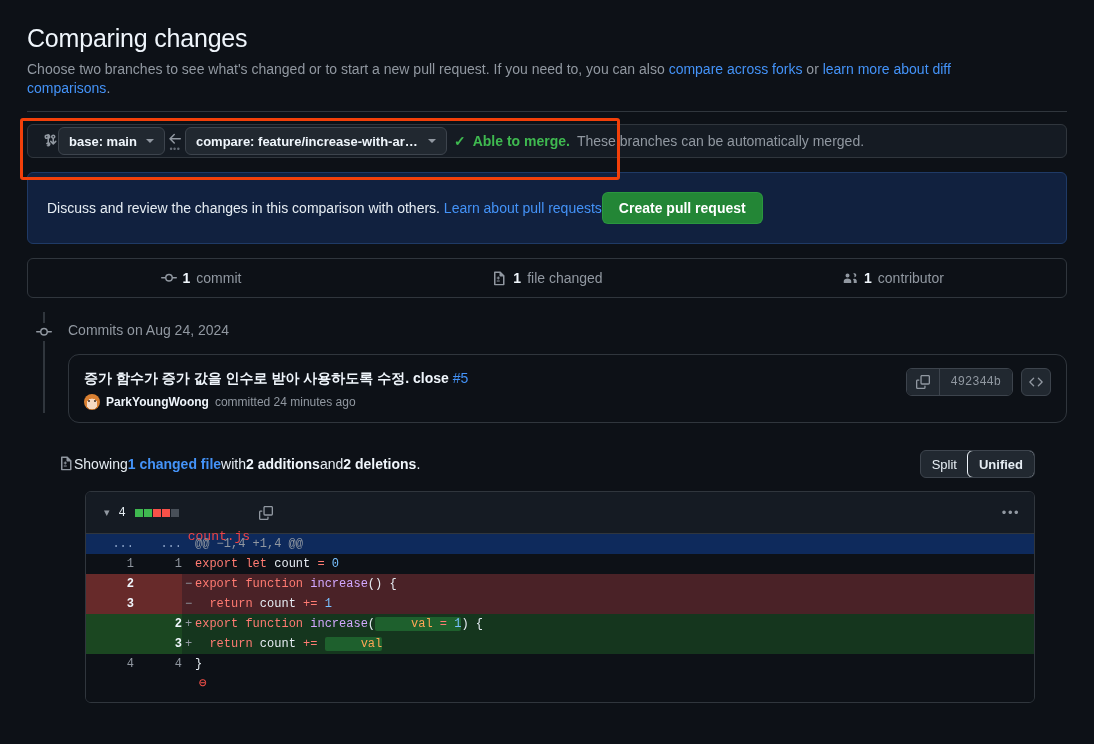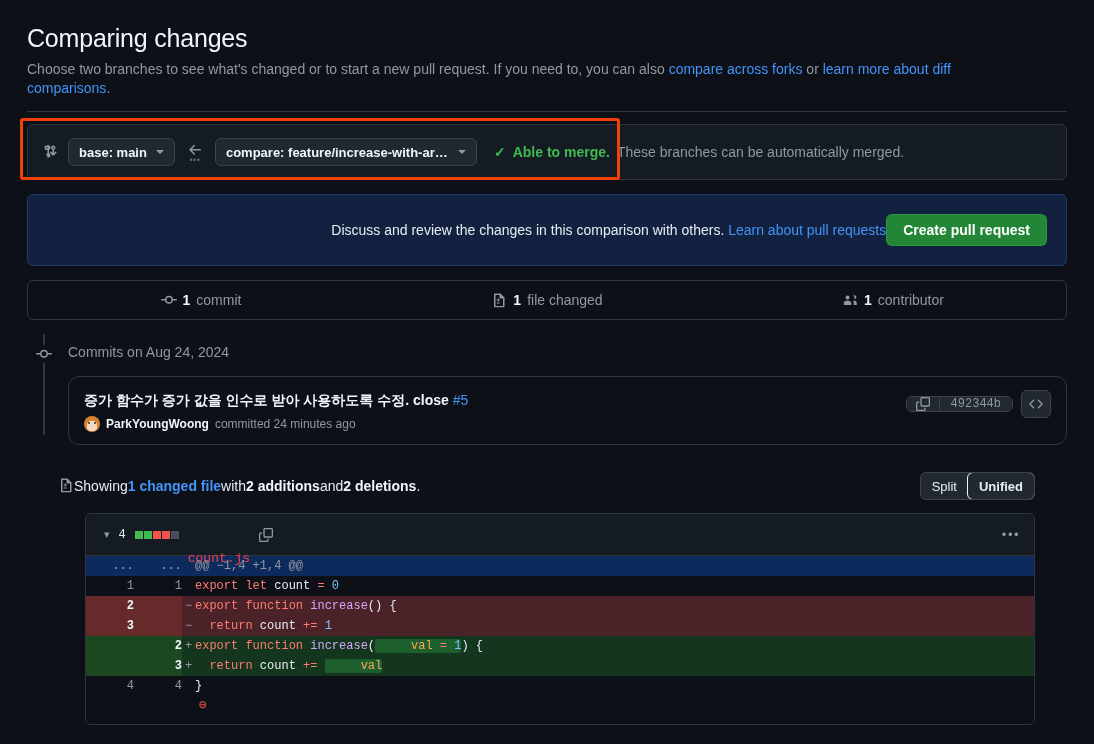--- a/index.html
+++ b/index.html
@@ -27,23 +27,23 @@
 
   
   .compare-wrap { position: relative; margin-top: 12px; }
   .redbox {
     position: absolute; left: -7px; top: -6px;
     width: 600px; height: 62px;
     border: 3px solid #f2400a; border-radius: 3px;
     pointer-events: none; z-index: 5;
   }
   .compare-bar {
-    height: 56px; border: 1px solid #30363d; border-radius: 6px;
+    height: 34px; border: 1px solid #30363d; border-radius: 6px;
     background: #151b23; display: flex; align-items: center;
-    padding: 0 14px; gap: 10px;
+    padding: 0 14px; 
   }
   .icon-compare { width: 16px; height: 16px; color: #9198a1; display:flex; align-items:center; justify-content:center; }
   .branch-btn {
     height: 28px; border: 1px solid #3d444d; border-radius: 6px;
     background: #212830; color: #f0f6fc;
     font-size: 13px; font-weight: 600;
     display: flex; align-items: center; gap: 7px;
     padding: 0 10px; cursor: pointer; white-space: nowrap;
   }
   .branch-btn .caret {
@@ -61,21 +61,21 @@
   .merge-status { display: flex; align-items: center; gap: 7px; font-size: 14px; margin-left: 7px; }
   .merge-status .check { color: #3fb950; font-size: 14px; font-weight: 700; }
   .merge-status .ok { color: #3fb950; font-weight: 600; }
   .merge-status .desc { color: #9198a1; }
 
   
   .pr-banner {
     margin-top: 14px; height: 72px;
     background: #0d2d6b1a; background-color: #11213f;
     border: 1px solid #1f3a66; border-radius: 6px;
-    display: flex; align-items: center; justify-content: flex-end;
+    display: flex; align-items: center; justify-content: flex-start;
     padding: 0 19px;
   }
   .pr-text { font-size: 14px; color: #e6edf3; }
   .pr-text a { color: #4493f8; text-decoration: none; }
   .btn-green {
     background: #238636; border: 1px solid #2ea043a8; border-radius: 6px;
     color: #fff; font-size: 14px; font-weight: 600;
     height: 32px; padding: 0 16px; cursor: pointer;
     font-family: inherit;
   }
@@ -118,21 +118,21 @@
     background: radial-gradient(circle at 50% 62%, #f5d9c2 0 42%, #d98032 43% 100%);
     position: relative; overflow: hidden; flex: none;
   }
   .avatar:before {
     content:""; position:absolute; left:3.5px; top:5.5px; width:2px; height:2px;
     border-radius:50%; background:#3a2a20;
     box-shadow: 6px 0 0 #3a2a20;
   }
   .commit-meta .author { color: #f0f6fc; font-weight: 600; }
   .commit-right { display: flex; align-items: center; gap: 8px; }
-  .sha-group { display: flex; height: 16px; border: 1px solid #3d444d; border-radius: 6px; overflow: hidden; }
+  .sha-group { display: flex; height: 28px; border: 1px solid #3d444d; border-radius: 6px; overflow: hidden; }
   .sha-copy {
     width: 33px; display: flex; align-items: center; justify-content: center;
     background: #212830; color: #9198a1; border-right: 1px solid #3d444d; cursor: pointer;
   }
   .sha-val {
     display: flex; align-items: center; padding: 0 11px;
     background: #212830; color: #9198a1;
     font-family: "Liberation Mono", monospace; font-size: 12px; cursor: pointer;
   }
   .code-btn {

